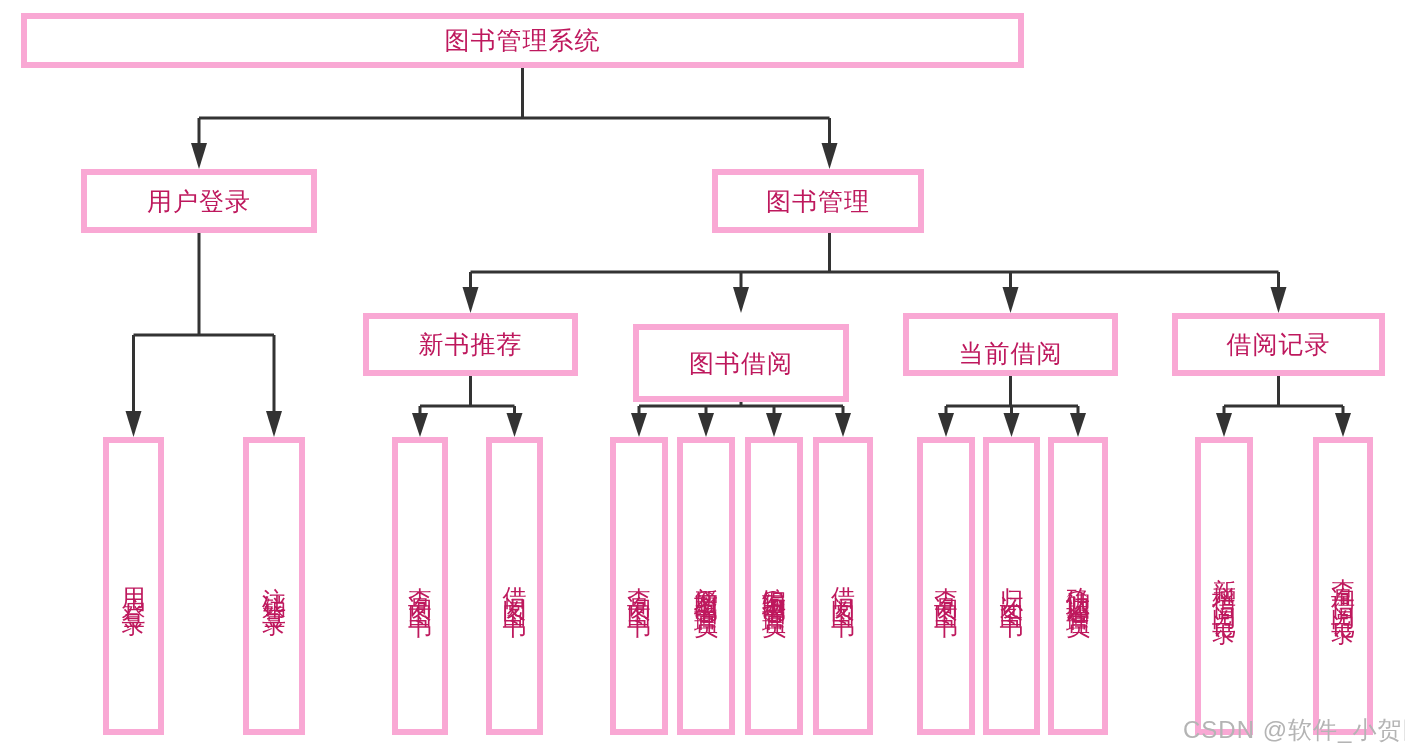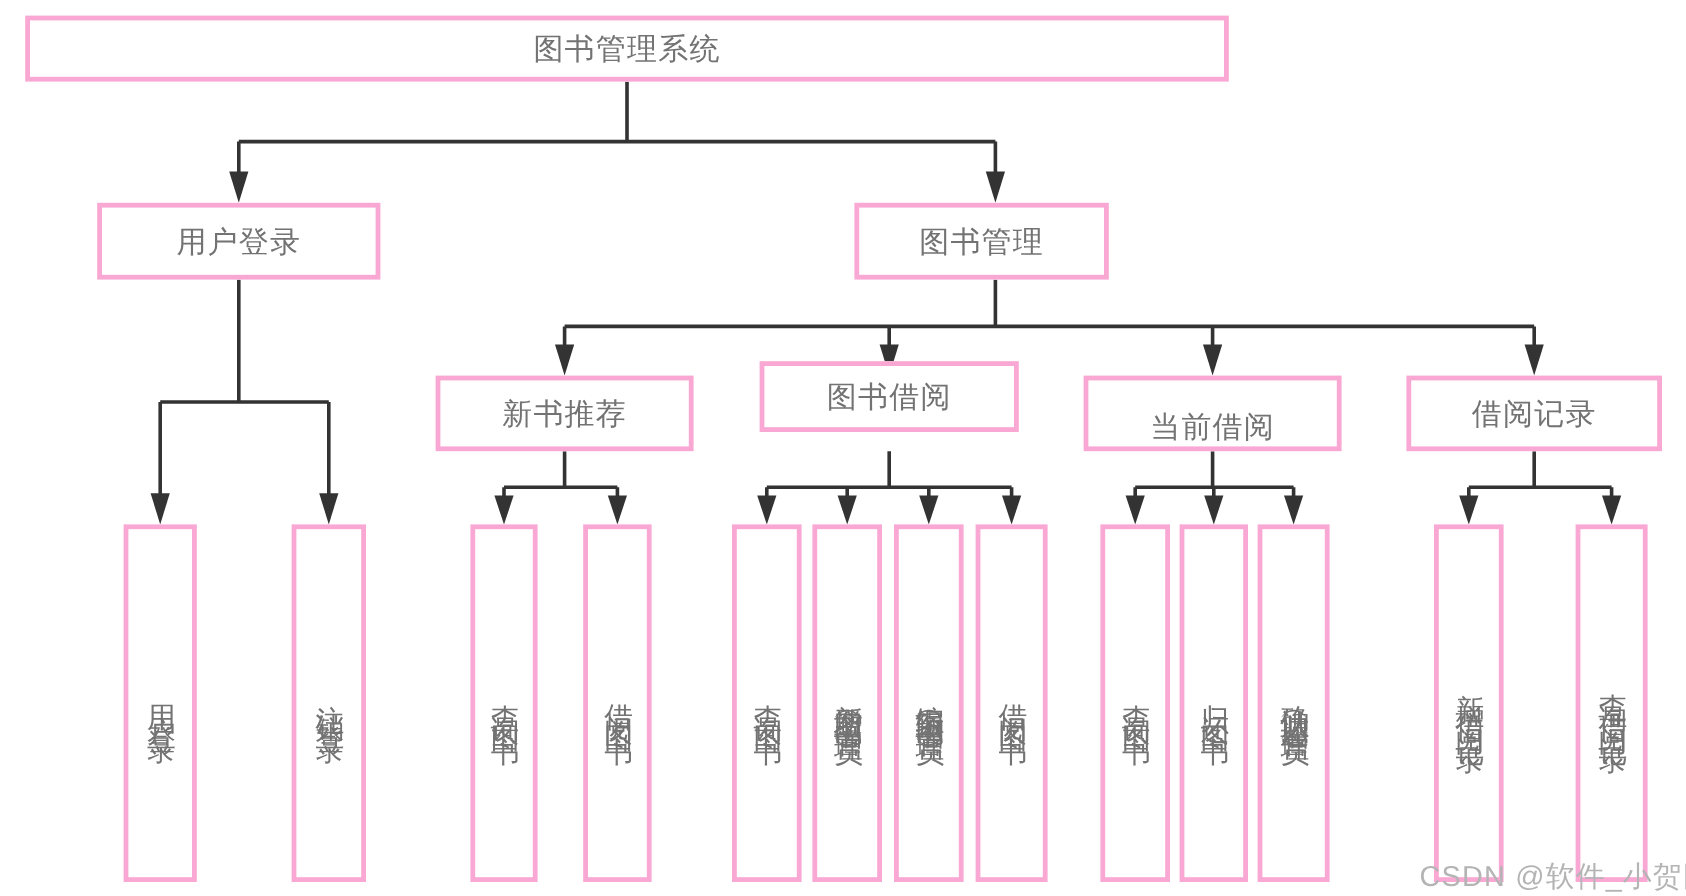--- a/index.html
+++ b/index.html
@@ -12,26 +12,26 @@
     overflow: hidden;
   }
   svg.connectors {
     position: absolute;
     left: 0; top: 0;
     z-index: 0;
   }
   .node {
     position: absolute;
     box-sizing: border-box;
-    border: 4px solid #f9a8d4;
+    border: 6px solid #f9a8d4;
     background: #ffffff;
     display: flex;
     align-items: center;
     justify-content: center;
-    color: #737373;
+    color: #be185d;
     z-index: 1;
   }
   .node.h span {
     font-size: 25px;
     letter-spacing: 1px;
     white-space: nowrap;
   }
   .node.v span {
     writing-mode: vertical-rl;
     text-orientation: upright;
@@ -99,21 +99,21 @@
   <div class="node h" style="left:81px; top:169px; width:236px; height:64px;">
     <span>用户登录</span>
   </div>
   <div class="node h" style="left:712px; top:169px; width:212px; height:64px;">
     <span>图书管理</span>
   </div>
 
   <div class="node h" style="left:363px; top:313px; width:215px; height:63px;">
     <span>新书推荐</span>
   </div>
-  <div class="node h" style="left:633px; top:301px; width:216px; height:59px;">
+  <div class="node h" style="left:633px; top:324px; width:216px; height:78px;">
     <span>图书借阅</span>
   </div>
   <div class="node h" style="left:903px; top:313px; width:215px; height:63px;align-items:flex-end;">
     <span>当前借阅</span>
   </div>
   <div class="node h" style="left:1172px; top:313px; width:213px; height:63px;">
     <span>借阅记录</span>
   </div>
 
   <div class="node v" style="left:103px; top:437px; width:61px; height:298px;">

